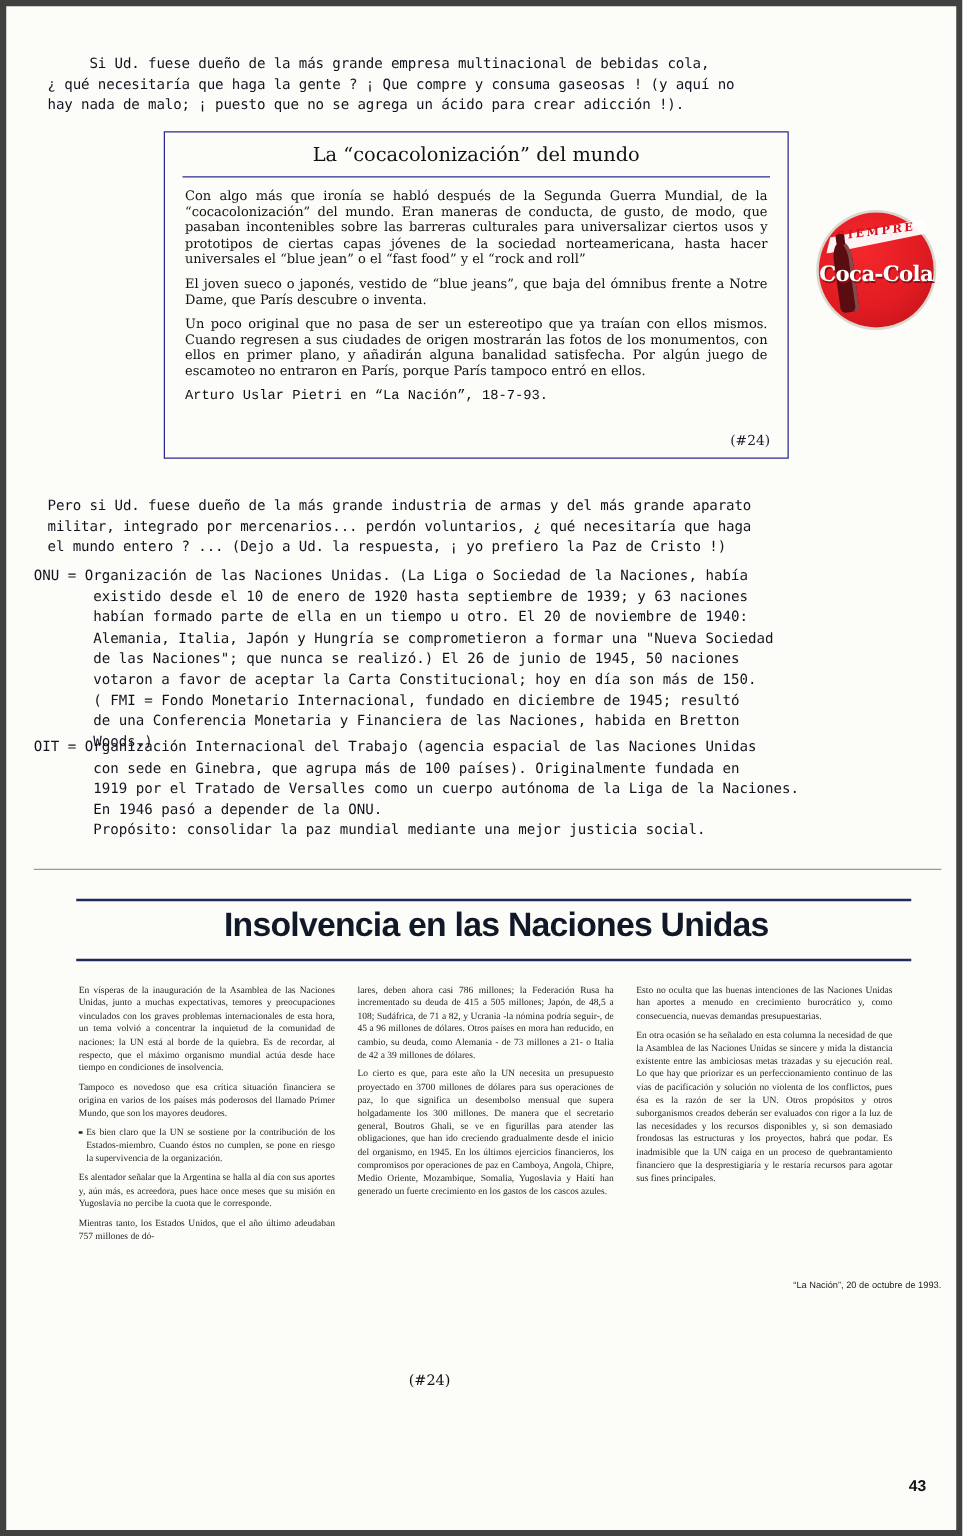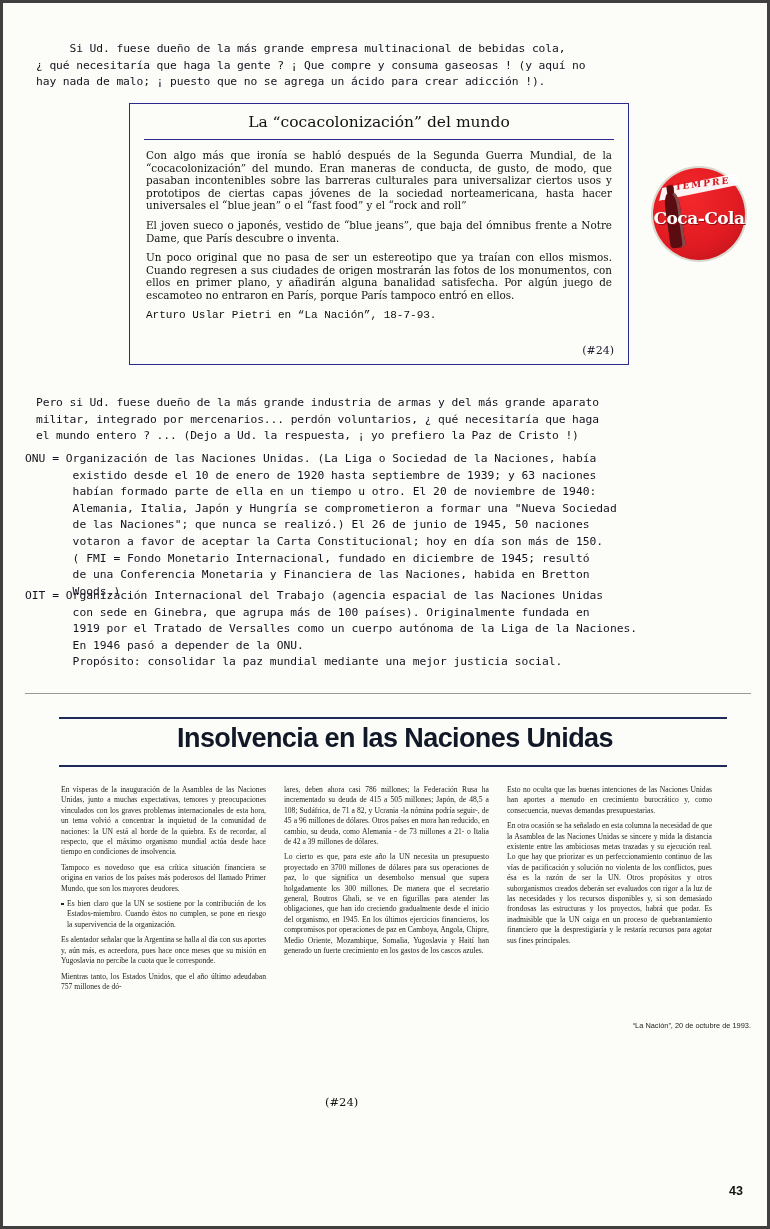--- a/index.html
+++ b/index.html
@@ -6,21 +6,21 @@
   body{
     width:770px;height:1229px;
     background:#fbfbf7;
     font-family:"DejaVu Sans Mono", monospace;
     color:#1a1a2e;
     position:relative;
     overflow:hidden;
   }
   .page{
     position:absolute;inset:0;
-    border:3px solid #404040;
+    border:5px solid #404040;
     box-sizing:border-box;
     background:#fcfcf8;
   }
   
   .tw{
     font-family:"DejaVu Sans Mono", monospace;
     font-size:11.3px;
     line-height:16.5px;
     letter-spacing:-0.1px;
     color:#13131f;

